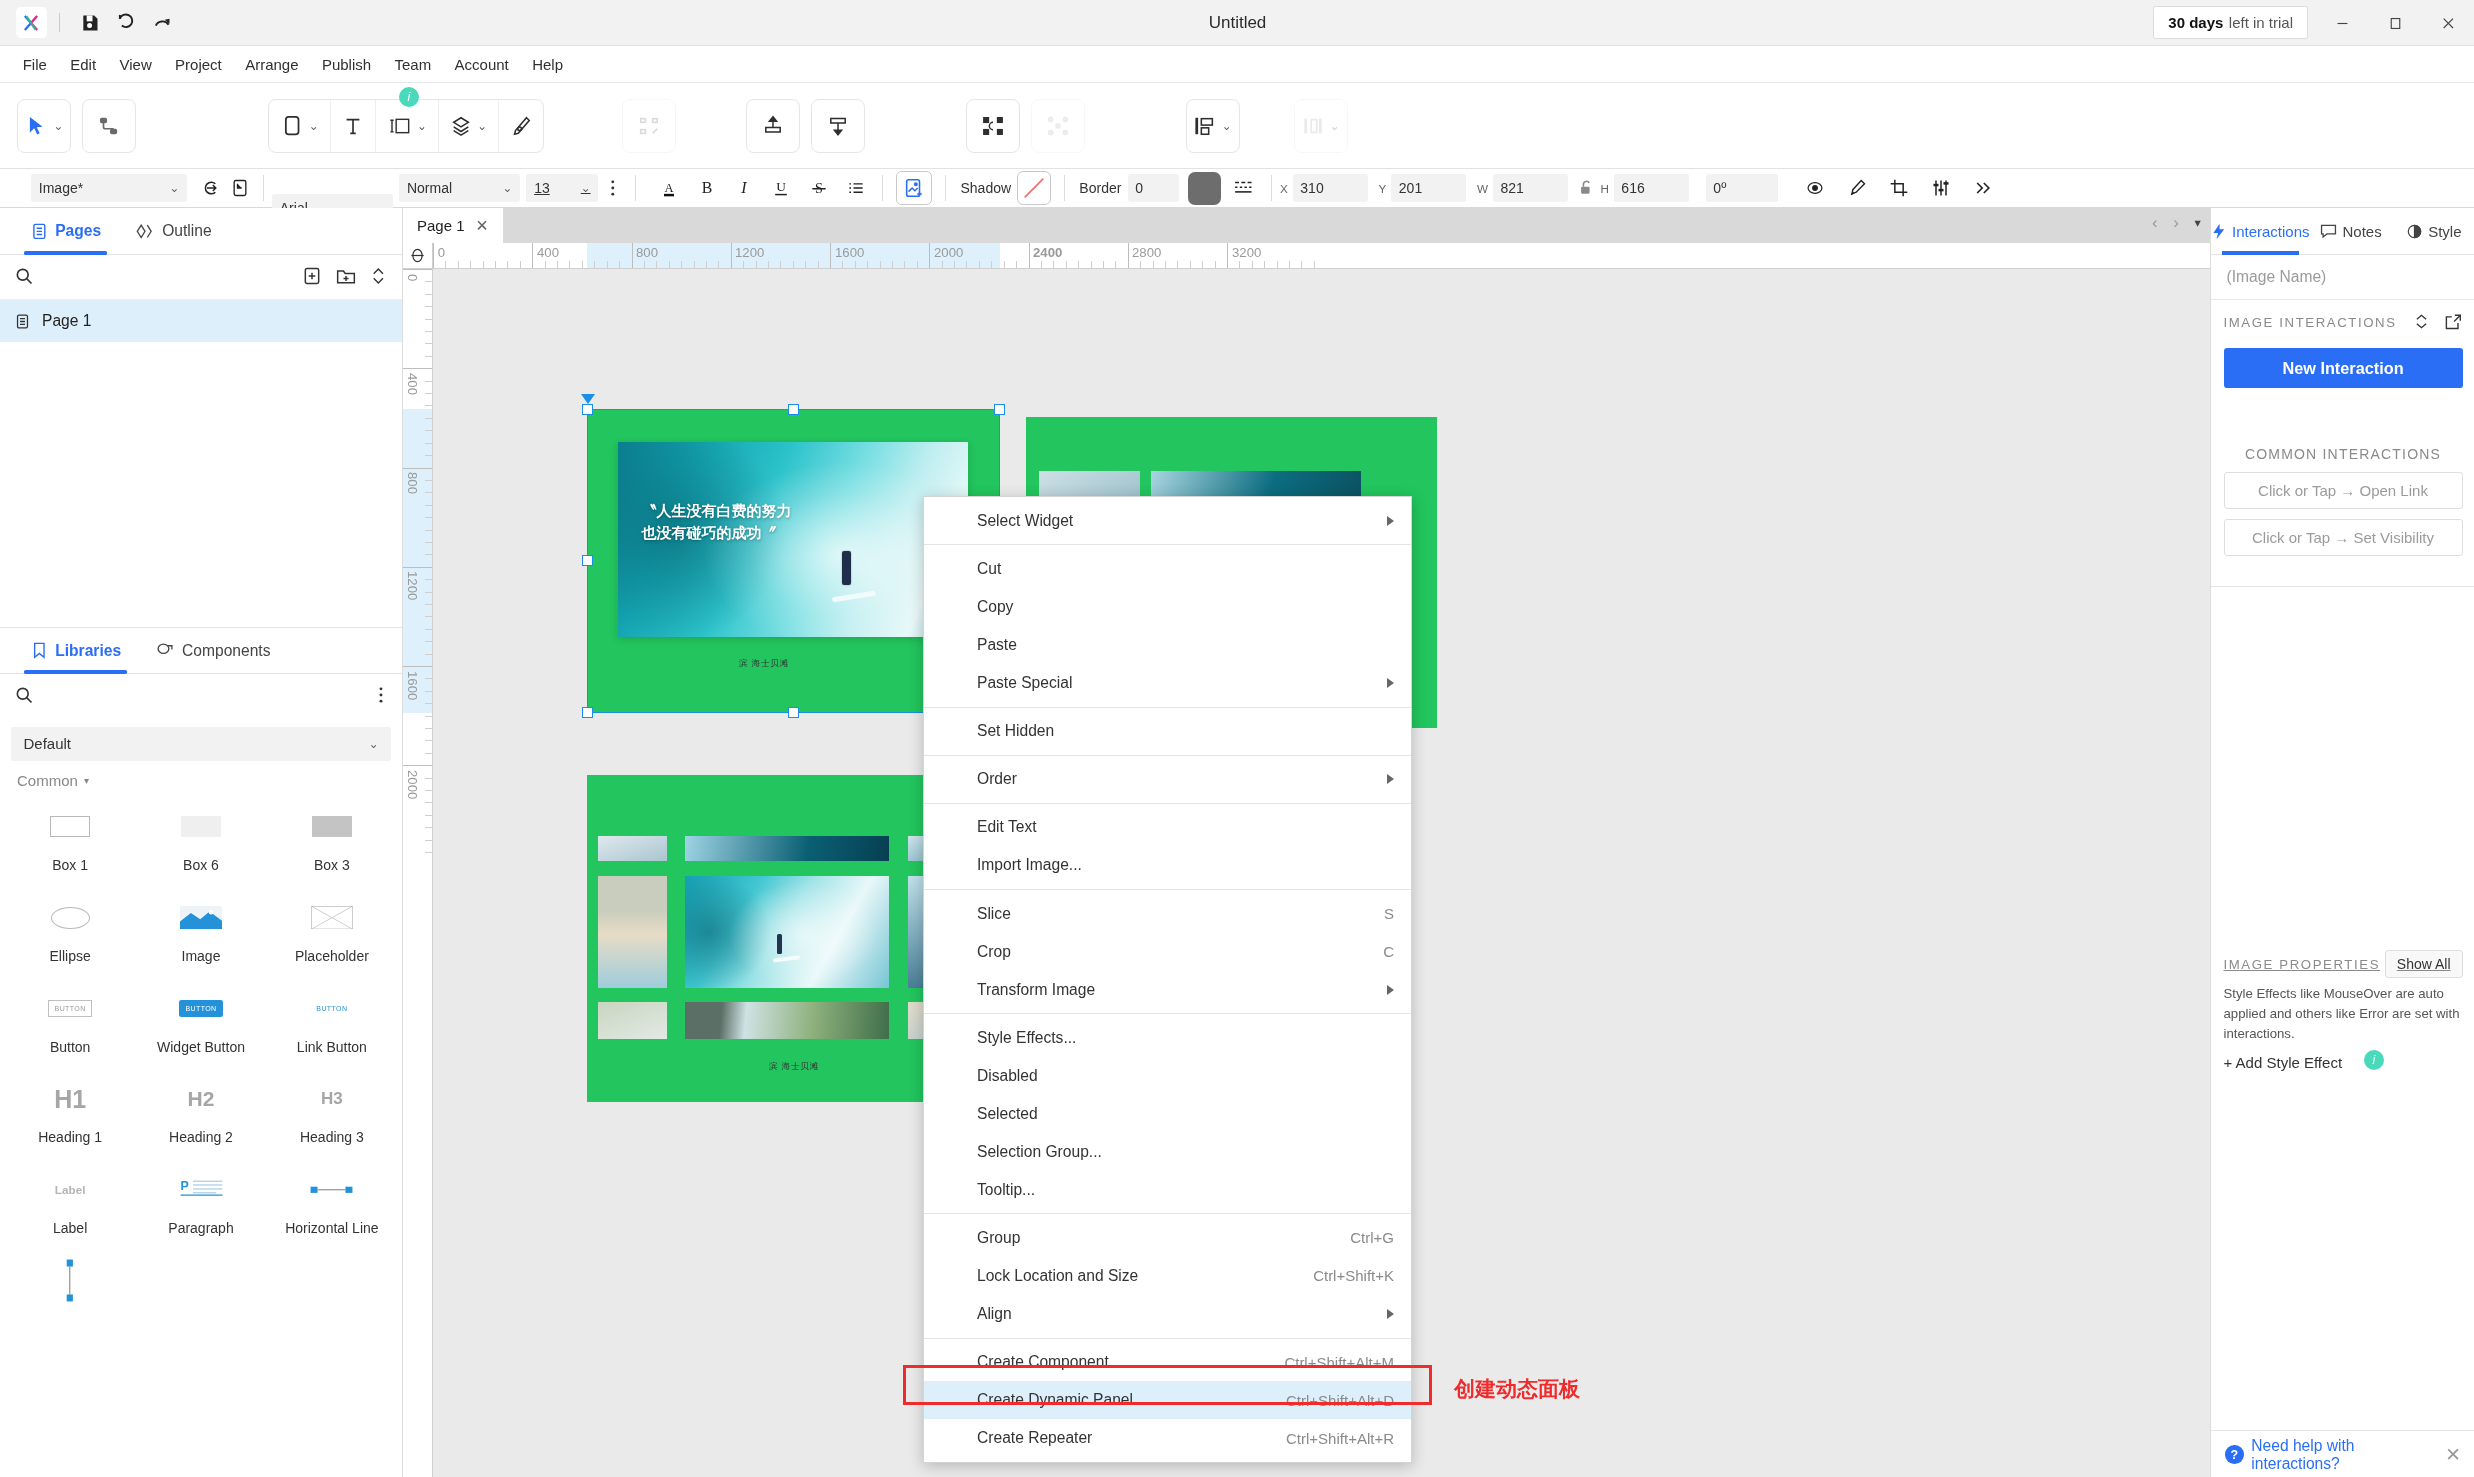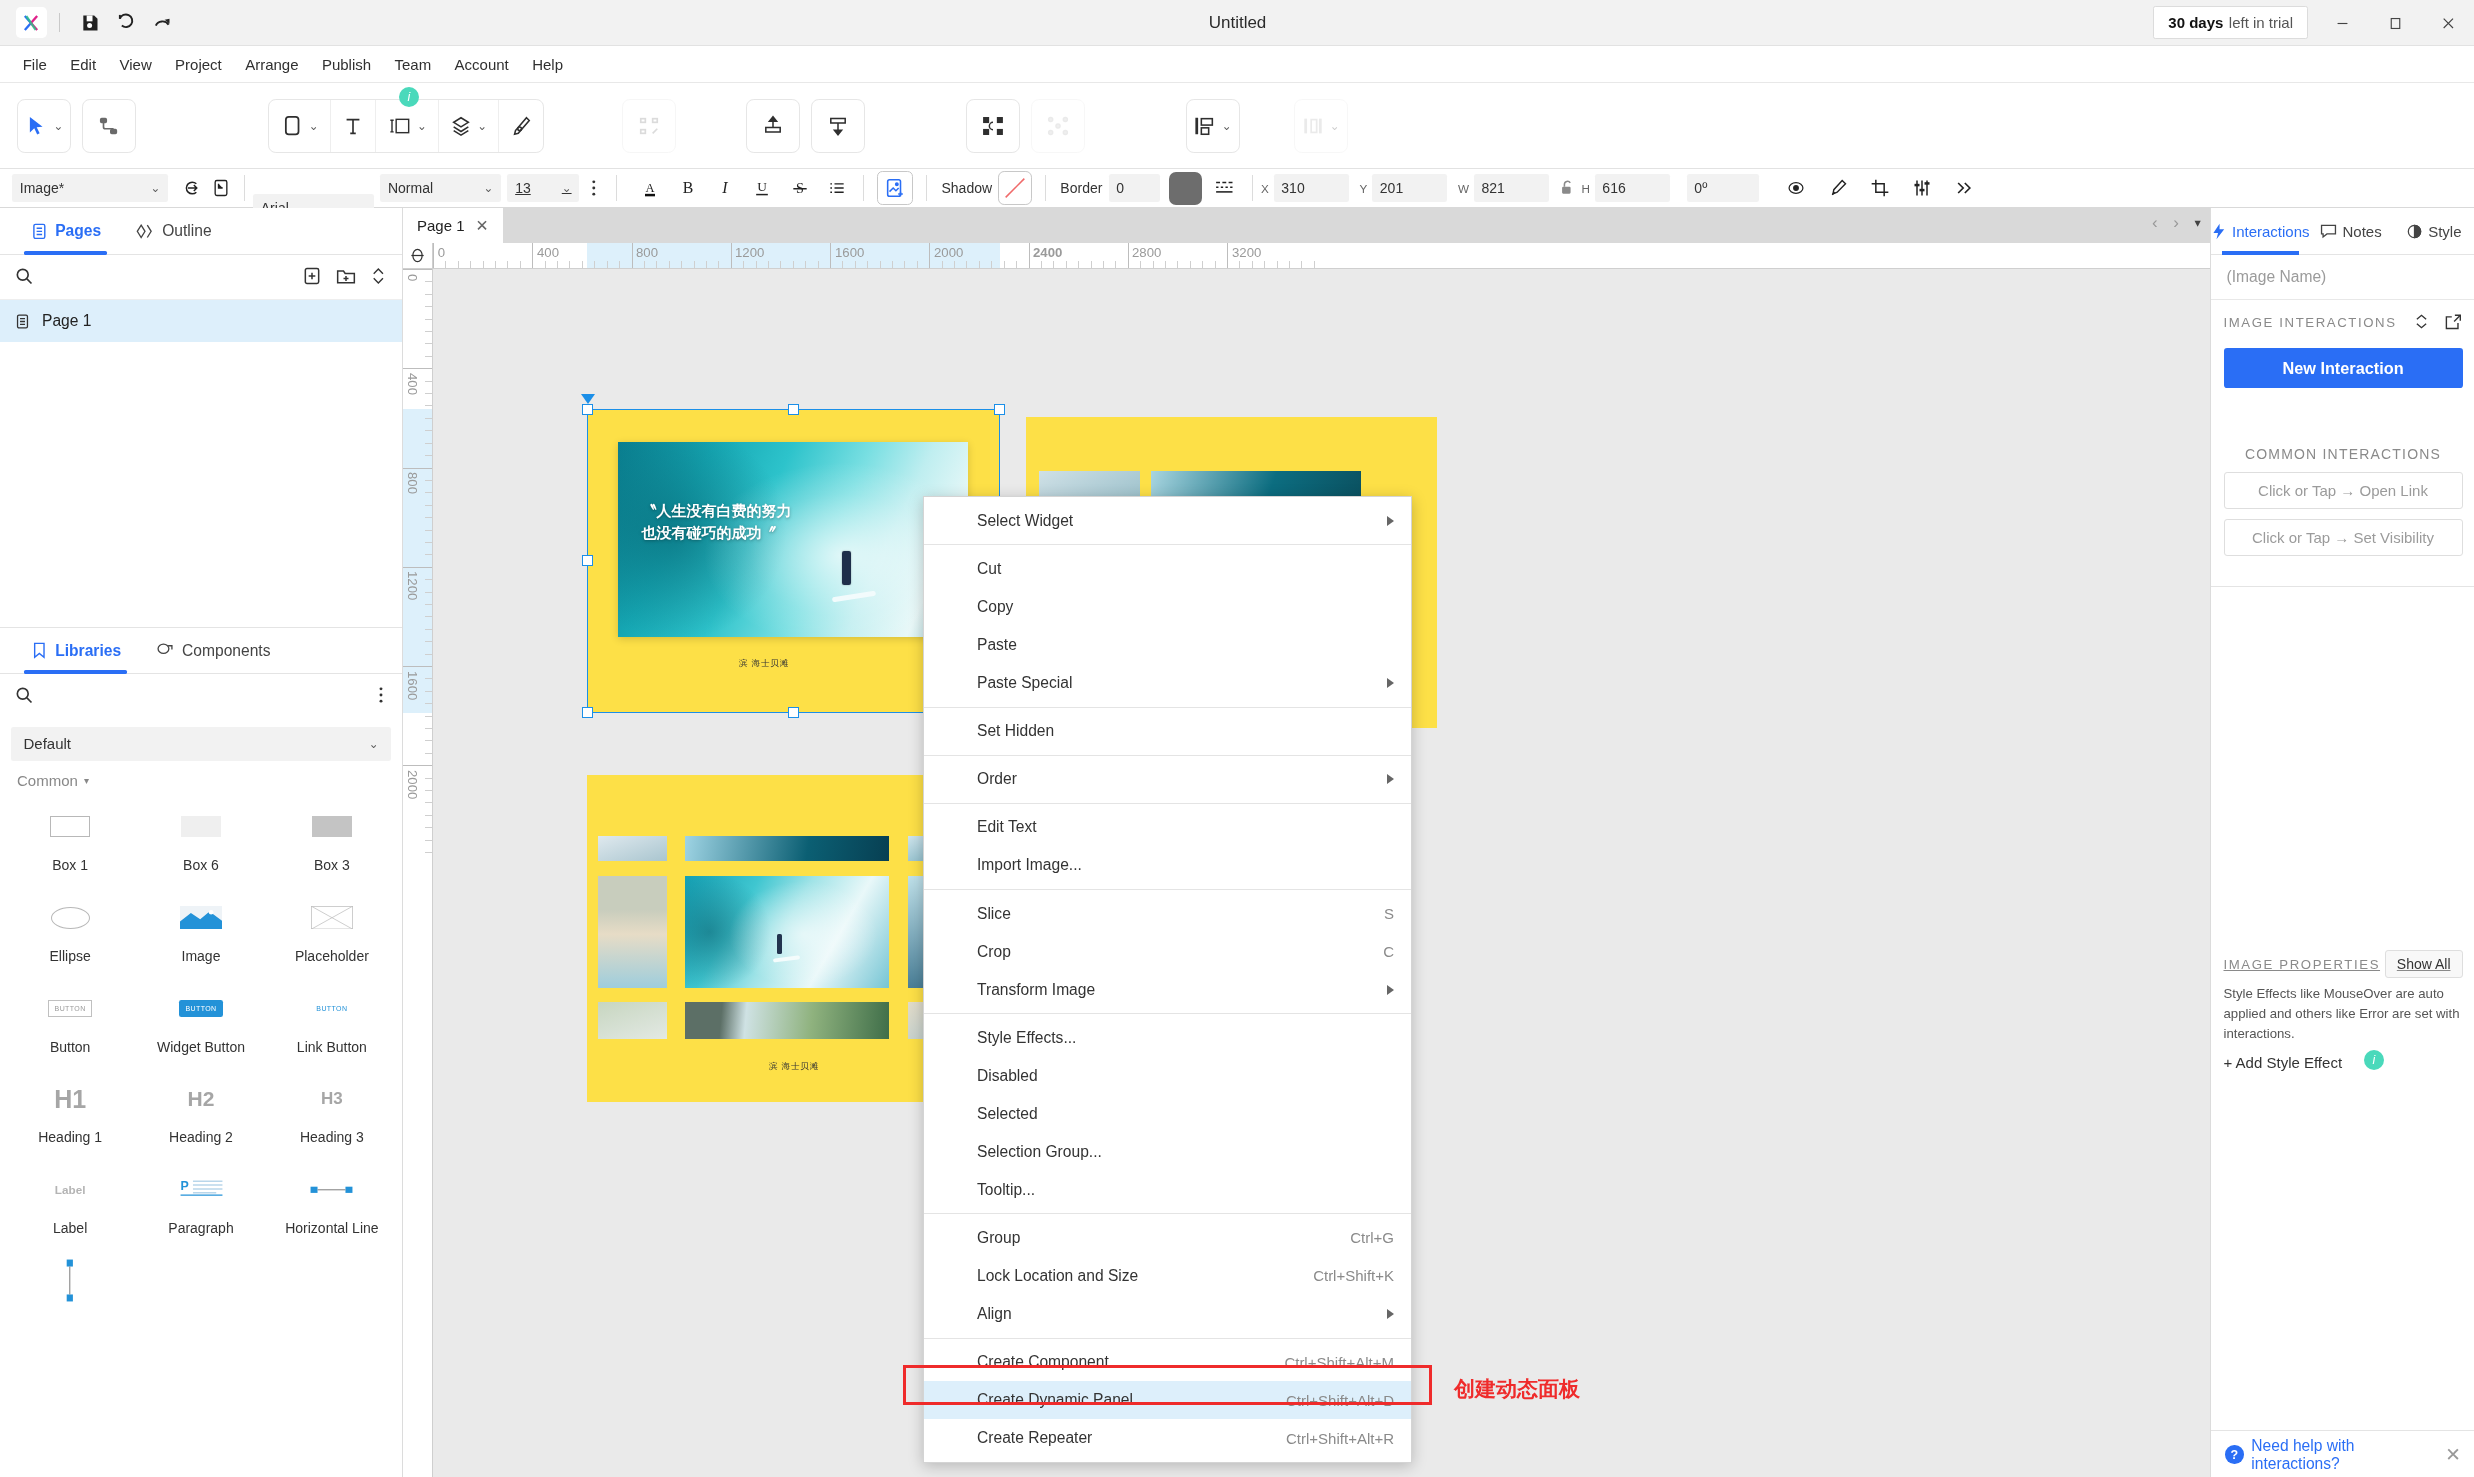--- a/index.html
+++ b/index.html
@@ -206,21 +206,21 @@
   }
   .rv-major { position: absolute; left: 0; height: 0.8px; width: 30px; background: #bdbdbd; }
   .rv-minor { position: absolute; right: 0; height: 0.8px; width: 7px; background: #cfcfcf; }
   .rv-hl { position: absolute; left: 0; width: 30px; background: #ddf0fb; }
   .canvas {
     position: absolute; left: 30px; top: 61px; right: 0; bottom: 0;
     background: #eaeaea; overflow: hidden;
   }
 
   
-  .artboard { position: absolute; background: #fde047; box-shadow: 0 0 0 0 rgba(0,0,0,0); }
+  .artboard { position: absolute; background: #22c55e; box-shadow: 0 0 0 0 rgba(0,0,0,0); }
   .hero-img { position: absolute; overflow: hidden; }
   .hero-quote {
     position: absolute; color: #fff; font-size: 15px; font-weight: bold; line-height: 1.45;
     text-shadow: 0 0.8px 3.1px rgba(0,0,0,.35); white-space: pre-line;
   }
   .sel-box {
     position: absolute; border: 1.6px solid #1b8fe8; pointer-events: none;
   }
   .handle {
     position: absolute; width: 11px; height: 11px; background: #fff;
@@ -514,21 +514,21 @@
         <path d="M15 18 v-8 M11.5 13 L15 9.5 L18.5 13" stroke="#fff" stroke-width="2" fill="none"></path>
       </svg>
       <span>Share</span>
       <span class="caret" style="color:#2a6ef5;">⌄</span>
     </div>
     <div class="avatar-circle">1</div>
     <div class="avatar-caret">⌄</div>
   </div>
 
   <div class="stylebar">
-    <div class="sb-field" style="margin-left:12px; width:156px;gap:12px;">
+    <div class="sb-field" style="margin-left:31px; width:156px;gap:12px;">
       <span>Image*</span>
       <span class="caret" style="margin-left:auto;">⌄</span>
     </div>
     <div class="sb-icon" style="margin-left:11px;">
       <svg width="20" height="20" viewBox="0 0 24 24" fill="none" stroke="#222" stroke-width="1.8">
         <path d="M16 7 a7 7 0 1 0 0 10"></path>
           <path d="M6 12 h11 M13 8.5 L16.5 12 L13 15.5"></path>
       </svg>
     </div>
     <div class="sb-icon">

